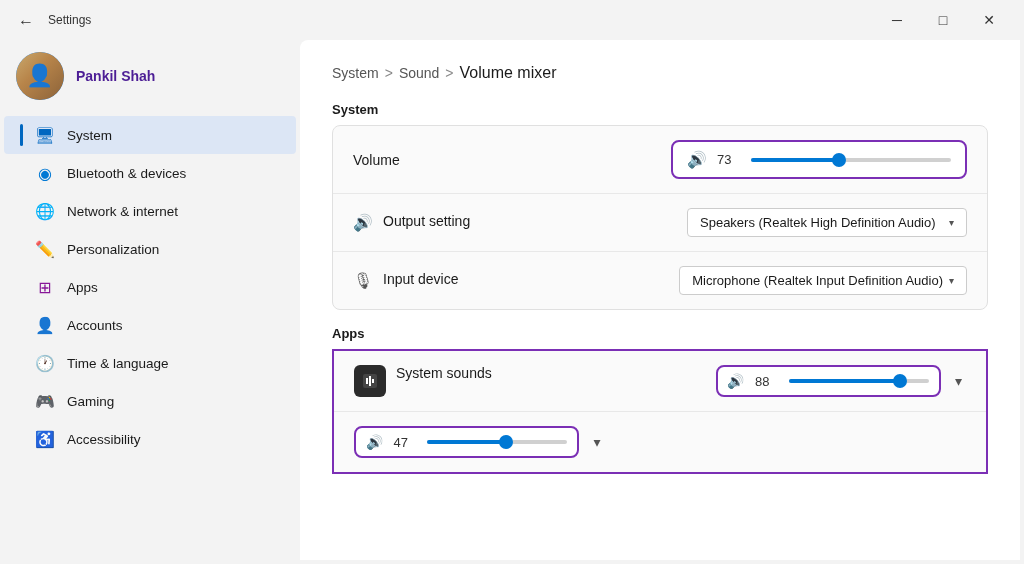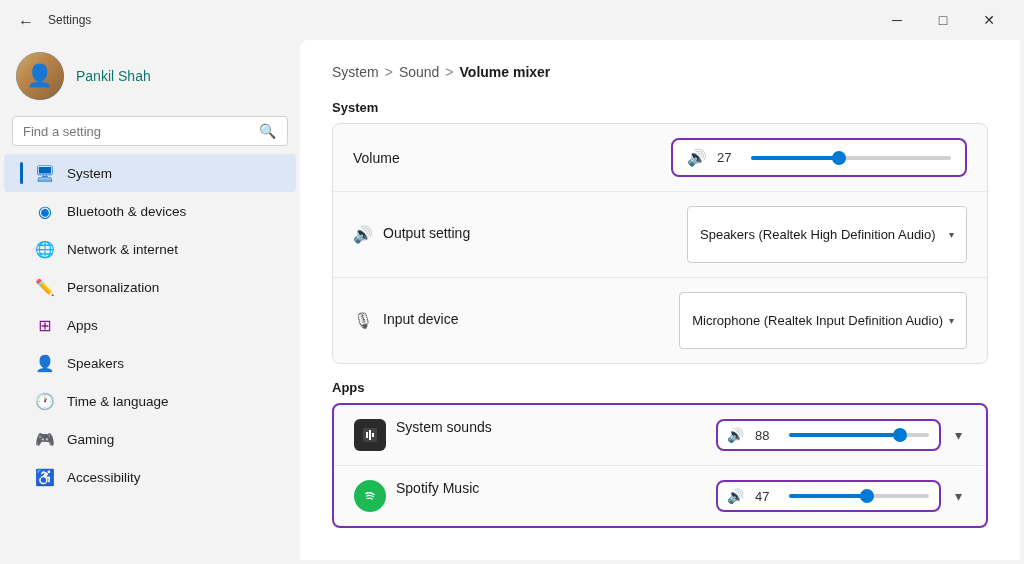--- a/index.html
+++ b/index.html
@@ -90,22 +90,22 @@
       height: 100%;
       background: linear-gradient(135deg, #c9a96e 0%, #b8854a 40%, #8b6239 100%);
       border-radius: 50%;
       display: flex;
       align-items: center;
       justify-content: center;
       font-size: 22px;
     }
     .user-name {
       font-size: 14px;
-      font-weight: 400;
-      color: #0f766e;
+      font-weight: 700;
+      color: #4c1d95;
     }
 
     .search-box {
       margin: 0 12px 8px 12px;
       display: flex;
       align-items: center;
       background: white;
       border: 1px solid #d0d0d0;
       border-radius: 4px;
       padding: 6px 10px;
@@ -170,22 +170,22 @@
       gap: 6px;
       margin-bottom: 20px;
     }
     .breadcrumb-item {
       font-size: 14px;
       color: #555;
       cursor: pointer;
     }
     .breadcrumb-separator { color: #888; font-size: 14px; }
     .breadcrumb-current {
-      font-size: 14px;
-      font-weight: 700;
+      font-size: 16px;
+      font-weight: 400;
       color: #1a1a1a;
     }
 
     .section-title {
       font-size: 13px;
       font-weight: 600;
       color: #1a1a1a;
       margin-bottom: 8px;
     }
 
@@ -278,34 +278,34 @@
       cursor: pointer;
     }
 
     .dropdown-btn {
       display: flex;
       align-items: center;
       gap: 6px;
       background: white;
       border: 1px solid #ccc;
       border-radius: 4px;
-      padding: 20px 12px;
+      padding: 6px 12px;
       font-size: 13px;
       cursor: pointer;
       color: #1a1a1a;
       min-width: 280px;
       justify-content: space-between;
     }
     .dropdown-arrow { font-size: 10px; color: #555; }
 
     
     .apps-card {
       background: #fafafa;
       border: 2px solid #7b2fb5;
-      border-radius: 8px;
+      border-radius: 0;
       margin-bottom: 8px;
     }
 
     .app-icon-box {
       width: 32px;
       height: 32px;
       border-radius: 6px;
       background: #555;
       display: flex;
       align-items: center;
@@ -350,24 +350,20 @@
 
   <div class="sidebar">
 
     <div class="user-profile">
       <div class="avatar">
         <div class="avatar-img">👤</div>
       </div>
       <span class="user-name">Pankil Shah</span>
     </div>
 
-    <div class="search-box">
-      <input class="search-input" type="text" placeholder="Find a setting" style="">
-      <span class="search-icon-svg">🔍</span>
-    </div>
 
     <div class="nav-item active">
       <div style="width:3px; height:22px; background:#0067c0; border-radius:2px; flex-shrink:0;"></div>
       <div class="nav-icon blue">🖥</div>
       <span>System</span>
     </div>
     <div class="nav-item">
       <div style="width:3px; height:22px; flex-shrink:0;"></div>
       <div class="nav-icon blue-accent">◉</div>
       <span>Bluetooth &amp; devices</span>
@@ -383,21 +379,21 @@
       <span>Personalization</span>
     </div>
     <div class="nav-item">
       <div style="width:3px; height:22px; flex-shrink:0;"></div>
       <div class="nav-icon purple">⊞</div>
       <span>Apps</span>
     </div>
     <div class="nav-item">
       <div style="width:3px; height:22px; flex-shrink:0;"></div>
       <div class="nav-icon green">👤</div>
-      <span>Speakers</span>
+      <span>Accounts</span>
     </div>
     <div class="nav-item">
       <div style="width:3px; height:22px; flex-shrink:0;"></div>
       <div class="nav-icon blue">🕐</div>
       <span>Time &amp; language</span>
     </div>
     <div class="nav-item">
       <div style="width:3px; height:22px; flex-shrink:0;"></div>
       <div class="nav-icon gray">🎮</div>
       <span>Gaming</span>
@@ -422,21 +418,21 @@
     <div class="section-title">System</div>
     <div class="settings-card">
 
       <div class="settings-row">
         <div class="row-label">
           <span>Volume</span>
         </div>
         <div class="row-control">
           <div class="volume-control-highlighted">
             <span style="font-size:16px; color:#333;">🔊</span>
-            <span class="volume-number">27</span>
+            <span class="volume-number">73</span>
             <div class="slider-track" style="width:200px;">
               <div class="slider-fill" style="width:44%;"></div>
               <div class="slider-thumb" style="left:44%;"></div>
             </div>
           </div>
         </div>
       </div>
 
       <div class="settings-row">
         <div class="row-label">
@@ -487,31 +483,20 @@
             <div class="slider-track" style="width:140px;">
               <div class="slider-fill" style="width:79%;"></div>
               <div class="slider-thumb" style="left:79%;"></div>
             </div>
           </div>
           <span class="expand-btn">▾</span>
         </div>
       </div>
 
       <div class="settings-row">
-        <div class="row-label">
-          <div class="app-icon-box app-icon-spotify" style="width:32px;height:32px;background:#1DB954;border-radius:50%;display:flex;align-items:center;justify-content:center;">
-            <svg width="18" height="18" viewBox="0 0 18 18" fill="none">
-              <circle cx="9" cy="9" r="9" fill="#1DB954"></circle>
-              <path d="M5 6.5C7.5 5.5 11 6 13 7.5" stroke="white" stroke-width="1.5" stroke-linecap="round"></path>
-              <path d="M5.5 9C7.5 8 10.5 8.5 12.5 9.8" stroke="white" stroke-width="1.3" stroke-linecap="round"></path>
-              <path d="M6 11.5C7.8 10.8 10 11.2 11.5 12.1" stroke="white" stroke-width="1.1" stroke-linecap="round"></path>
-            </svg>
-          </div>
-          <span>Spotify Music</span>
-        </div>
         <div class="row-control">
           <div class="volume-control">
             <span style="font-size:14px; color:#333;">🔊</span>
             <span class="volume-number">47</span>
             <div class="slider-track" style="width:140px;">
               <div class="slider-fill" style="width:56%;"></div>
               <div class="slider-thumb" style="left:56%;"></div>
             </div>
           </div>
           <span class="expand-btn">▾</span>

